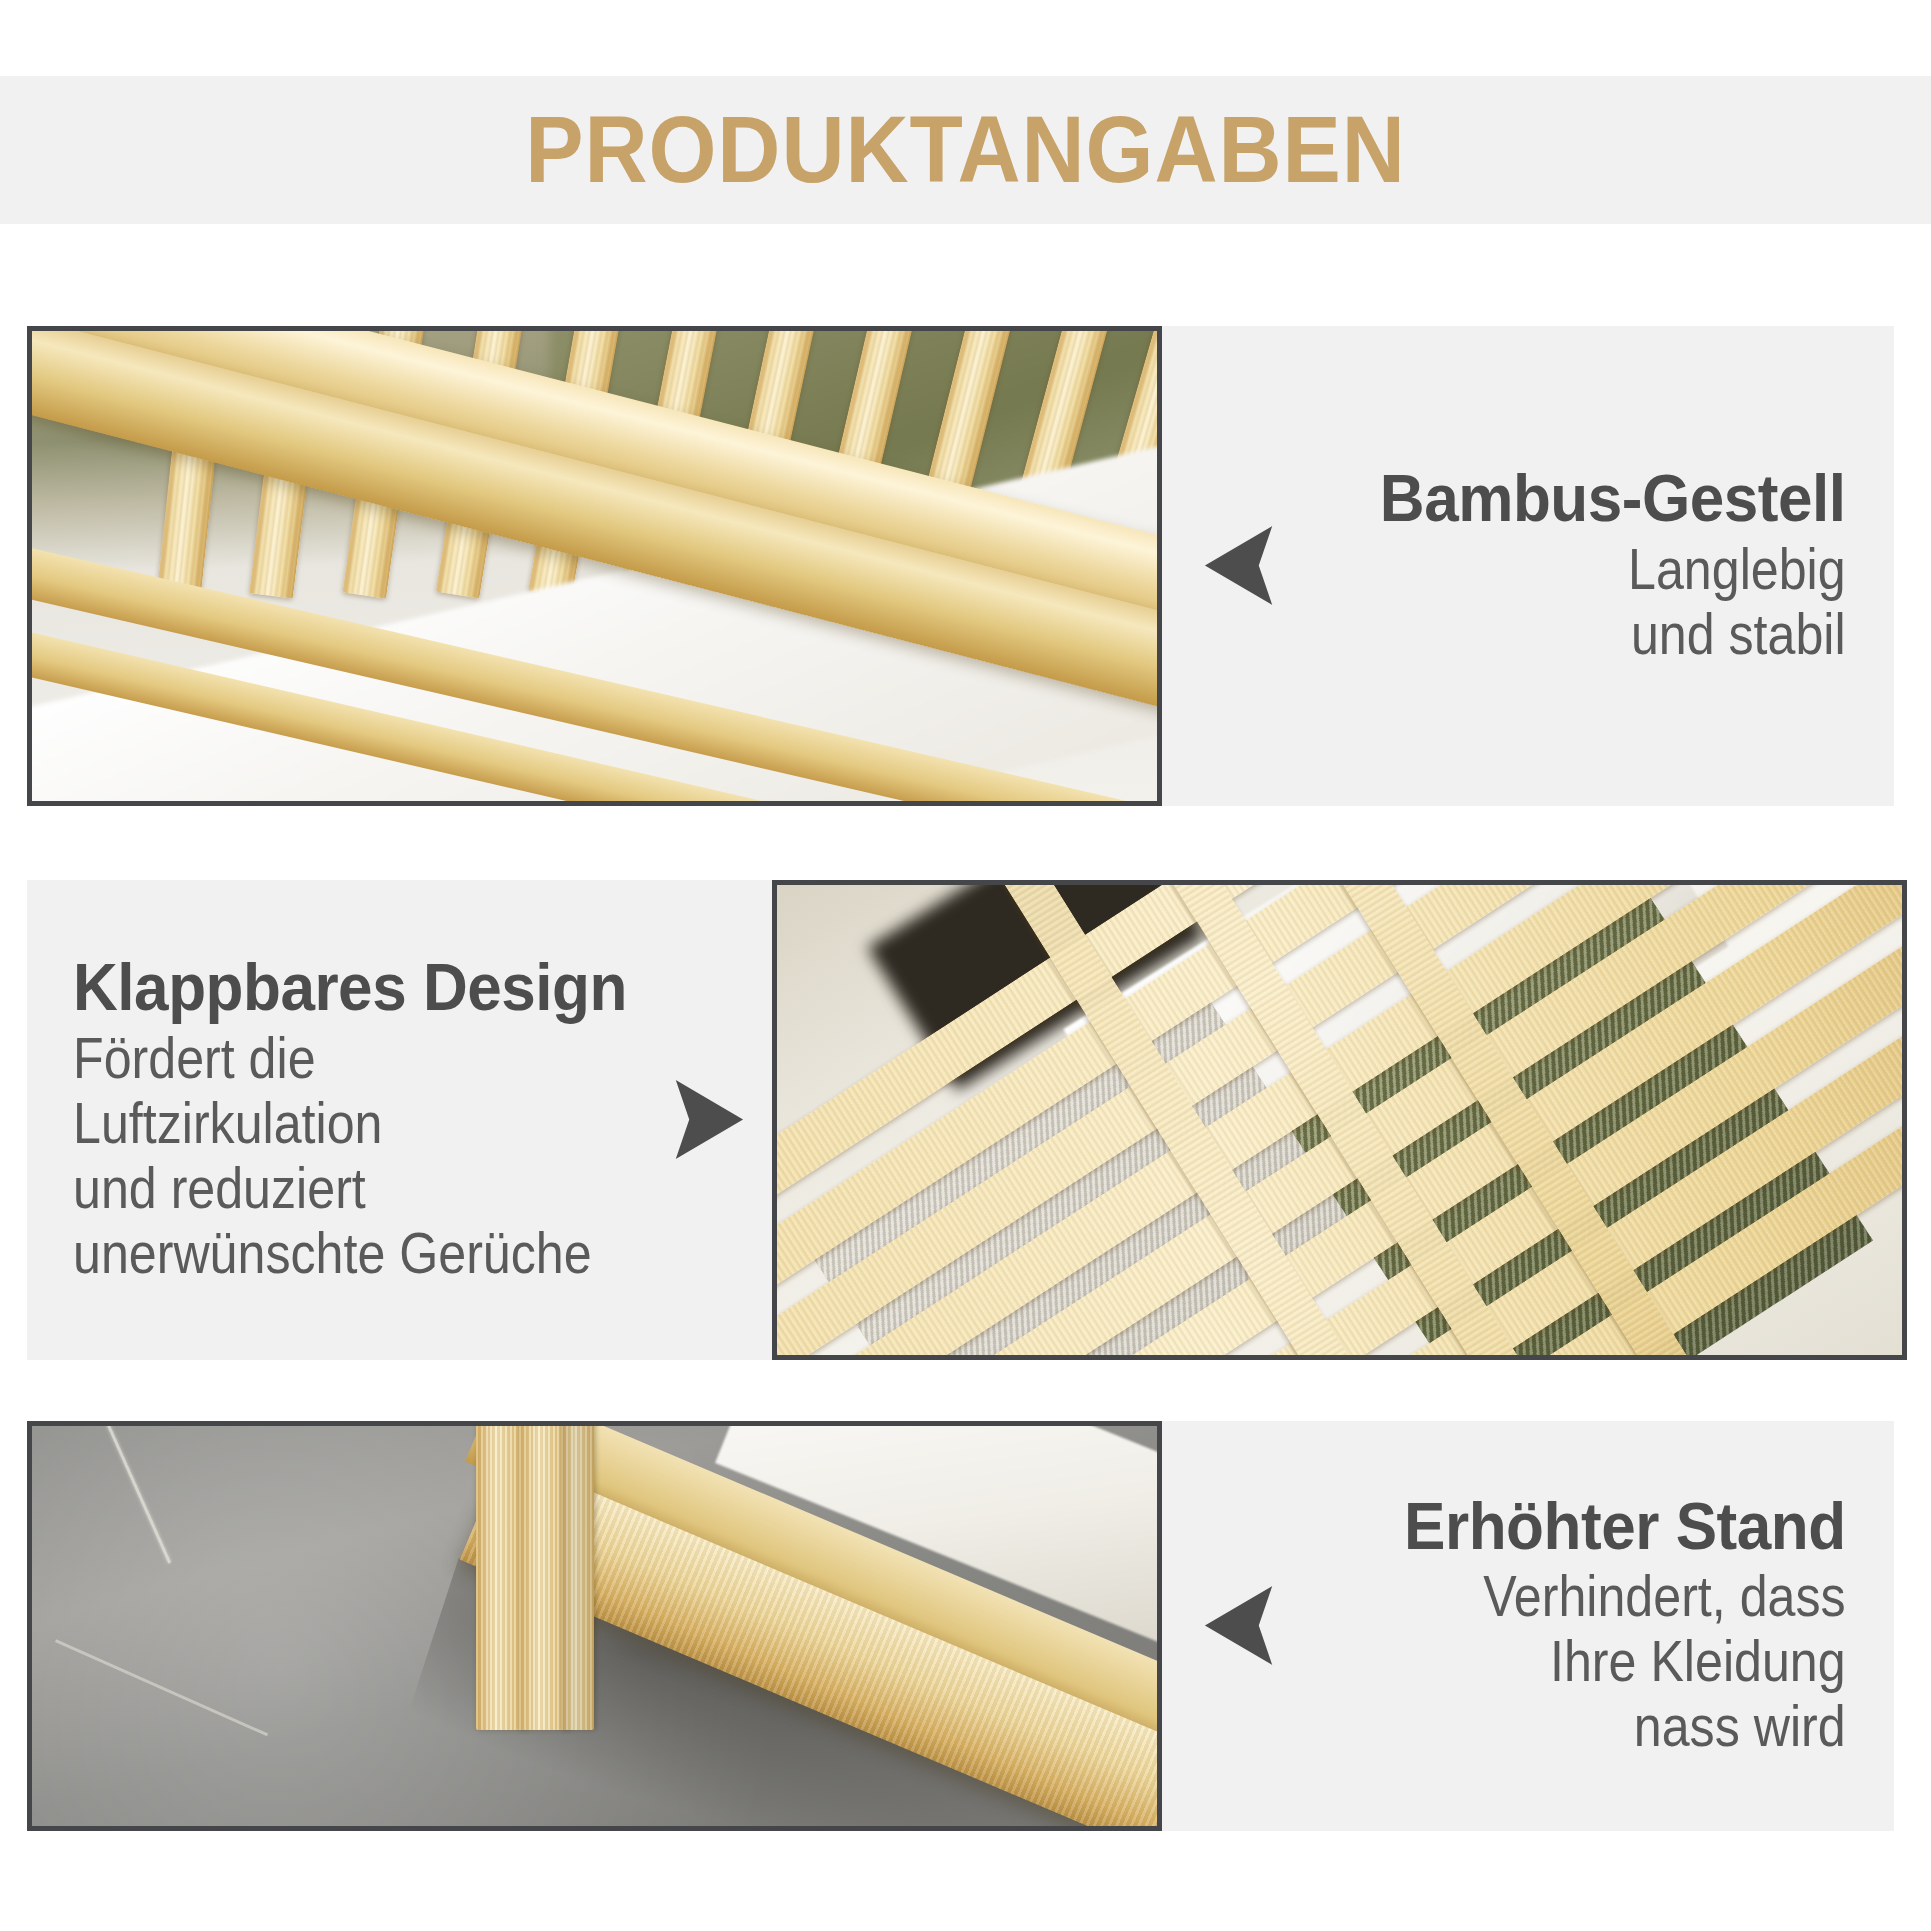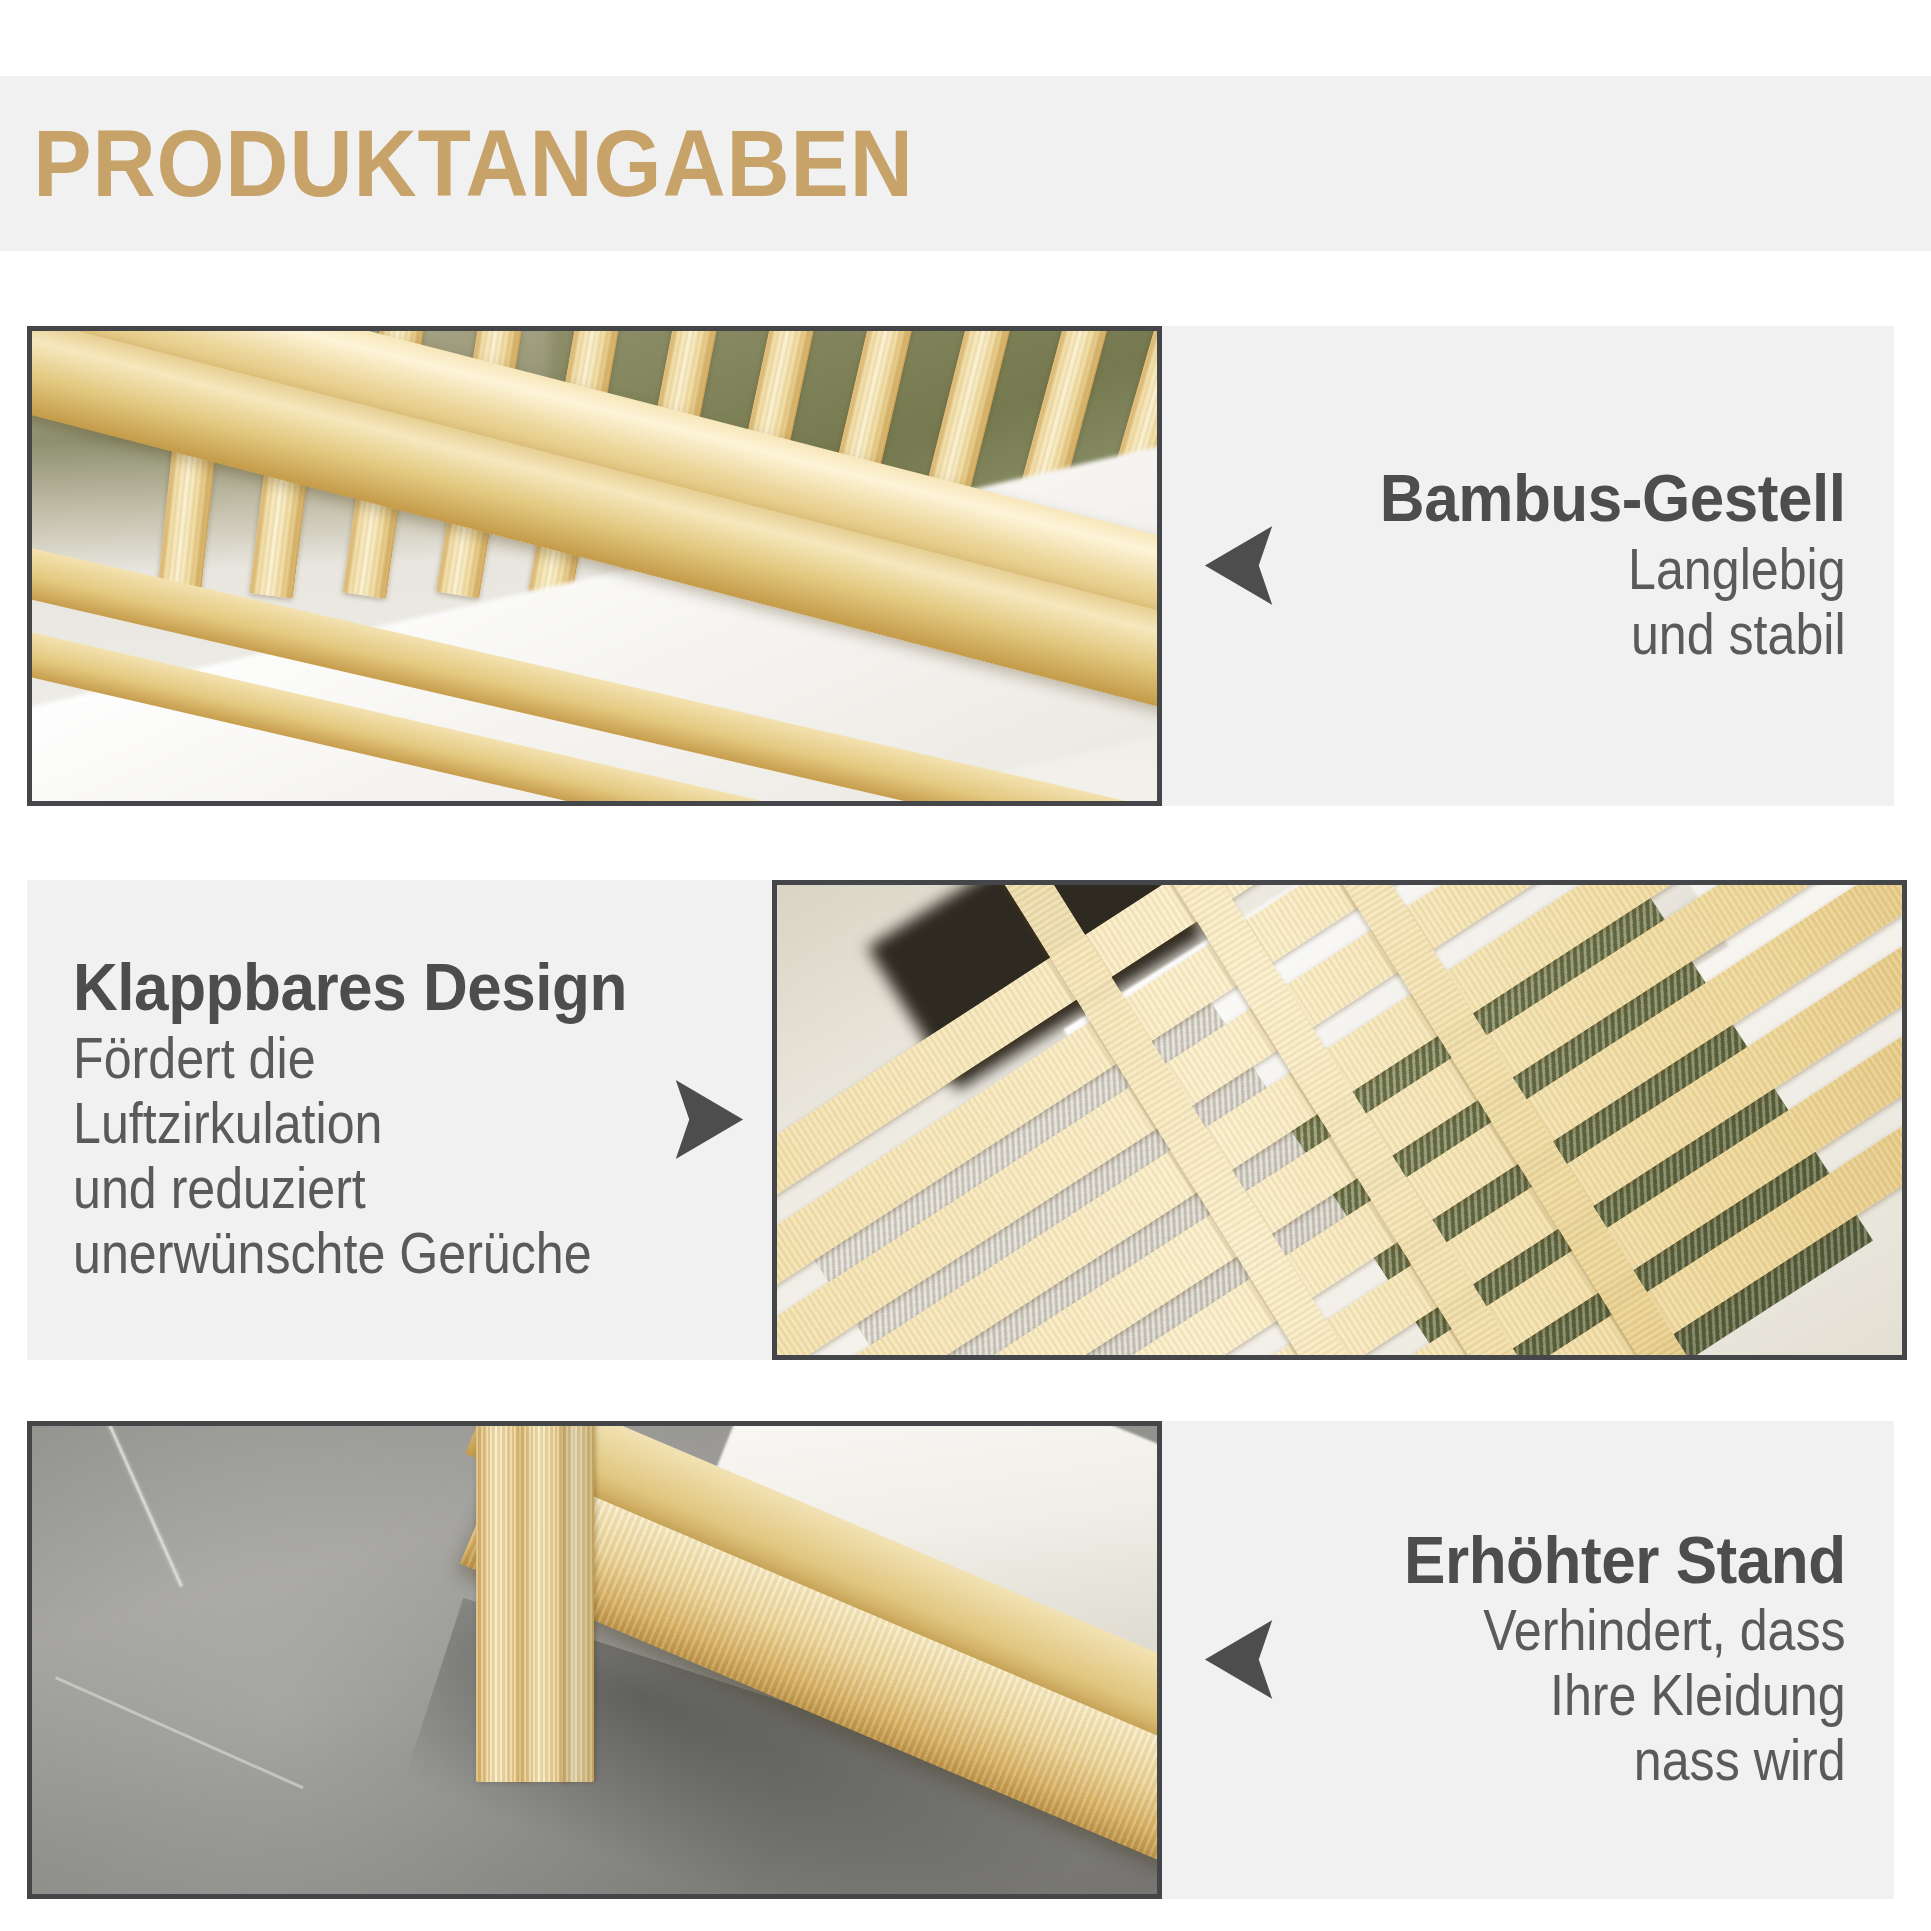--- a/index.html
+++ b/index.html
@@ -14,45 +14,45 @@
     position: relative;
     overflow: hidden;
   }
 
   
   .header-band {
     position: absolute;
     left: 0;
     top: 76px;
     width: 1931px;
-    height: 175px;
+    height: 148px;
     background: #f1f1f1;
     display: flex;
     align-items: center;
-    justify-content: flex-start;
+    justify-content: center;
   }
   .header-title {
     font-family: "Liberation Sans", sans-serif;
     font-weight: bold;
     font-size: 94px;
     letter-spacing: 1px;
     color: #c7a36a;
     line-height: 1;
     white-space: nowrap;
     transform: scaleX(0.93);
   }
 
   
   .row {
     position: absolute;
     display: flex;
   }
   .row-1 { left: 27px; top: 326px;  width: 1867px; height: 480px; }
   .row-2 { left: 27px; top: 880px;  width: 1867px; height: 480px; }
-  .row-3 { left: 27px; top: 1421px; width: 1867px; height: 478px; }
+  .row-3 { left: 27px; top: 1421px; width: 1867px; height: 410px; }
 
   .photo {
     position: relative;
     border: 5.8px solid #44464a;
     box-sizing: border-box;
     overflow: hidden;
     background: #d8cdb5;
     flex: 0 0 auto;
   }
   .photo.wide-left  { width: 1135px; height: 100%; }

